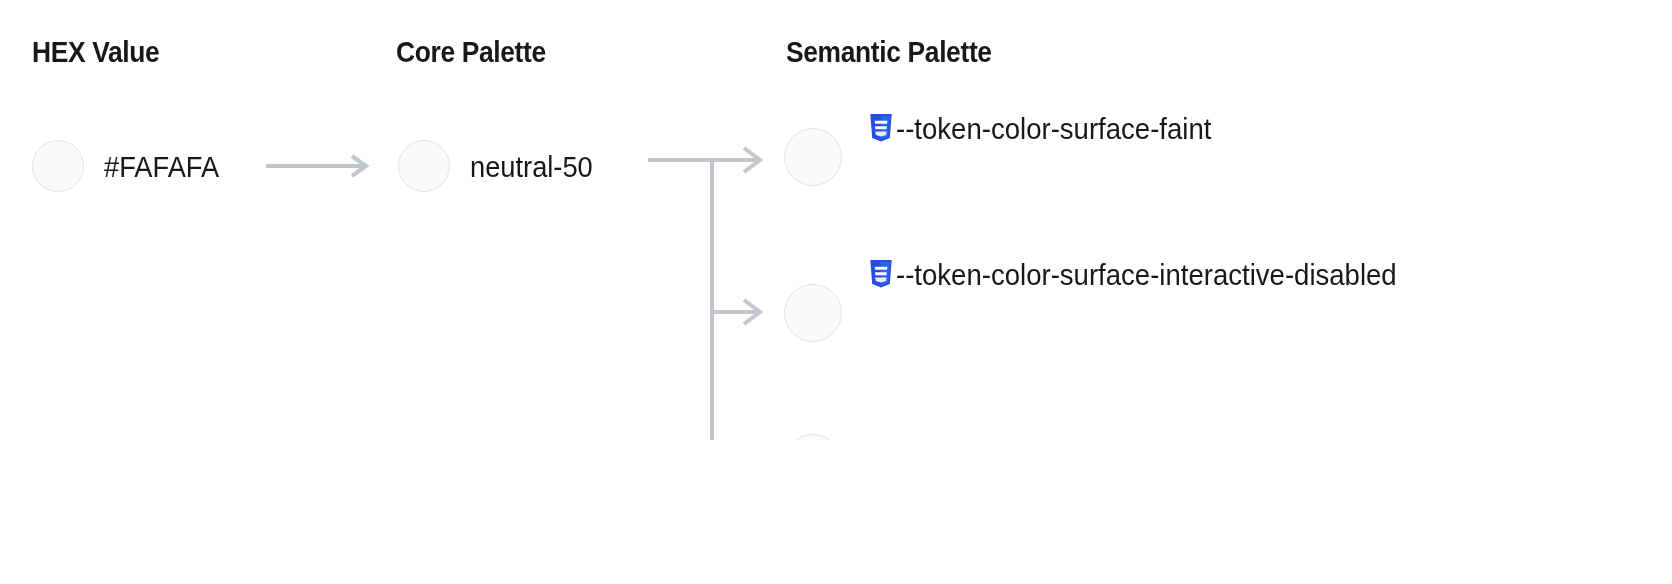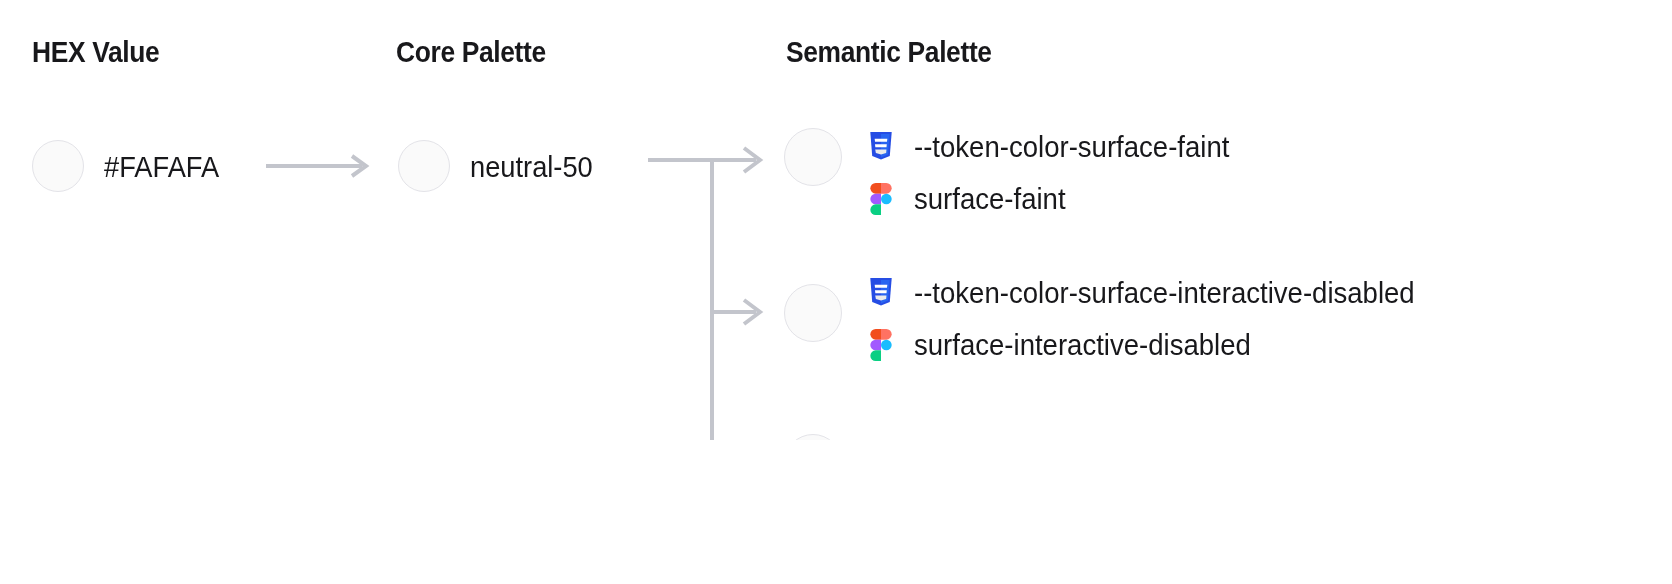--- a/index.html
+++ b/index.html
@@ -91,23 +91,23 @@
   .sem-row {
     position: absolute;
     left: 866px;
   }
   #sem-row-0 { top: 112px; }
   #sem-row-1 { top: 258px; }
   #sem-row-2 { top: 412px; }
 
   .sem-line {
     display: flex;
-    align-items: flex-end;
+    align-items: flex-start;
     height: 52px;
-    gap: 18px;
+    gap: 0;
   }
   .sem-icon {
     flex: 0 0 auto;
     width: 30px;
     height: 34px;
     display: flex;
     align-items: center;
     justify-content: center;
   }
   .sem-icon svg { display: block; }
@@ -172,57 +172,33 @@
         <svg width="26" height="30" viewBox="0 0 24 28" aria-hidden="true">
           <path d="M2 0 L22 0 L20.2 22.4 L12 25.6 L3.8 22.4 Z" fill="#264DE4"></path>
           <path d="M12 1.9 L12 23.7 L18.6 21.1 L20.1 1.9 Z" fill="#2965F1"></path>
           <path d="M6.1 6.3 L17.9 6.3 L17.6 9.2 L6.4 9.2 Z" fill="#FFFFFF"></path>
           <path d="M6.4 11.4 L17.4 11.4 L17.1 14.3 L6.7 14.3 Z" fill="#FFFFFF"></path>
           <path d="M6.6 16.4 L17.1 16.4 L16.8 19.5 L12 20.9 L7.2 19.5 Z" fill="#EBEBEB"></path>
         </svg>
       </span>
       <span class="sem-text">--token-color-surface-faint</span>
     </div>
-    <div class="sem-line">
-      <span class="sem-icon">
-        <svg width="22" height="32" viewBox="0 0 24 36" aria-hidden="true">
-          <path d="M12 0 H18 A6 6 0 0 1 18 12 H12 Z" fill="#FF7262"></path>
-          <path d="M12 0 H6 A6 6 0 0 0 6 12 H12 Z" fill="#F24E1E"></path>
-          <path d="M12 12 H6 A6 6 0 0 0 6 24 H12 Z" fill="#A259FF"></path>
-          <circle cx="18" cy="18" r="6" fill="#1ABCFE"></circle>
-          <path d="M12 24 H6 A6 6 0 0 0 6 36 H12 Z" fill="#0ACF83"></path>
-        </svg>
-      </span>
-      <span class="sem-text">surface-faint</span>
-    </div>
   </div>
 
   <div class="sem-row" id="sem-row-1">
     <div class="sem-line">
       <span class="sem-icon">
         <svg width="26" height="30" viewBox="0 0 24 28" aria-hidden="true">
           <path d="M2 0 L22 0 L20.2 22.4 L12 25.6 L3.8 22.4 Z" fill="#264DE4"></path>
           <path d="M12 1.9 L12 23.7 L18.6 21.1 L20.1 1.9 Z" fill="#2965F1"></path>
           <path d="M6.1 6.3 L17.9 6.3 L17.6 9.2 L6.4 9.2 Z" fill="#FFFFFF"></path>
           <path d="M6.4 11.4 L17.4 11.4 L17.1 14.3 L6.7 14.3 Z" fill="#FFFFFF"></path>
           <path d="M6.6 16.4 L17.1 16.4 L16.8 19.5 L12 20.9 L7.2 19.5 Z" fill="#EBEBEB"></path>
         </svg>
       </span>
       <span class="sem-text">--token-color-surface-interactive-disabled</span>
     </div>
-    <div class="sem-line">
-      <span class="sem-icon">
-        <svg width="22" height="32" viewBox="0 0 24 36" aria-hidden="true">
-          <path d="M12 0 H18 A6 6 0 0 1 18 12 H12 Z" fill="#FF7262"></path>
-          <path d="M12 0 H6 A6 6 0 0 0 6 12 H12 Z" fill="#F24E1E"></path>
-          <path d="M12 12 H6 A6 6 0 0 0 6 24 H12 Z" fill="#A259FF"></path>
-          <circle cx="18" cy="18" r="6" fill="#1ABCFE"></circle>
-          <path d="M12 24 H6 A6 6 0 0 0 6 36 H12 Z" fill="#0ACF83"></path>
-        </svg>
-      </span>
-      <span class="sem-text">surface-interactive-disabled</span>
-    </div>
   </div>
 
   <div class="sem-row" id="sem-row-2">
   </div>
 
 </div>
 
 </body></html>

